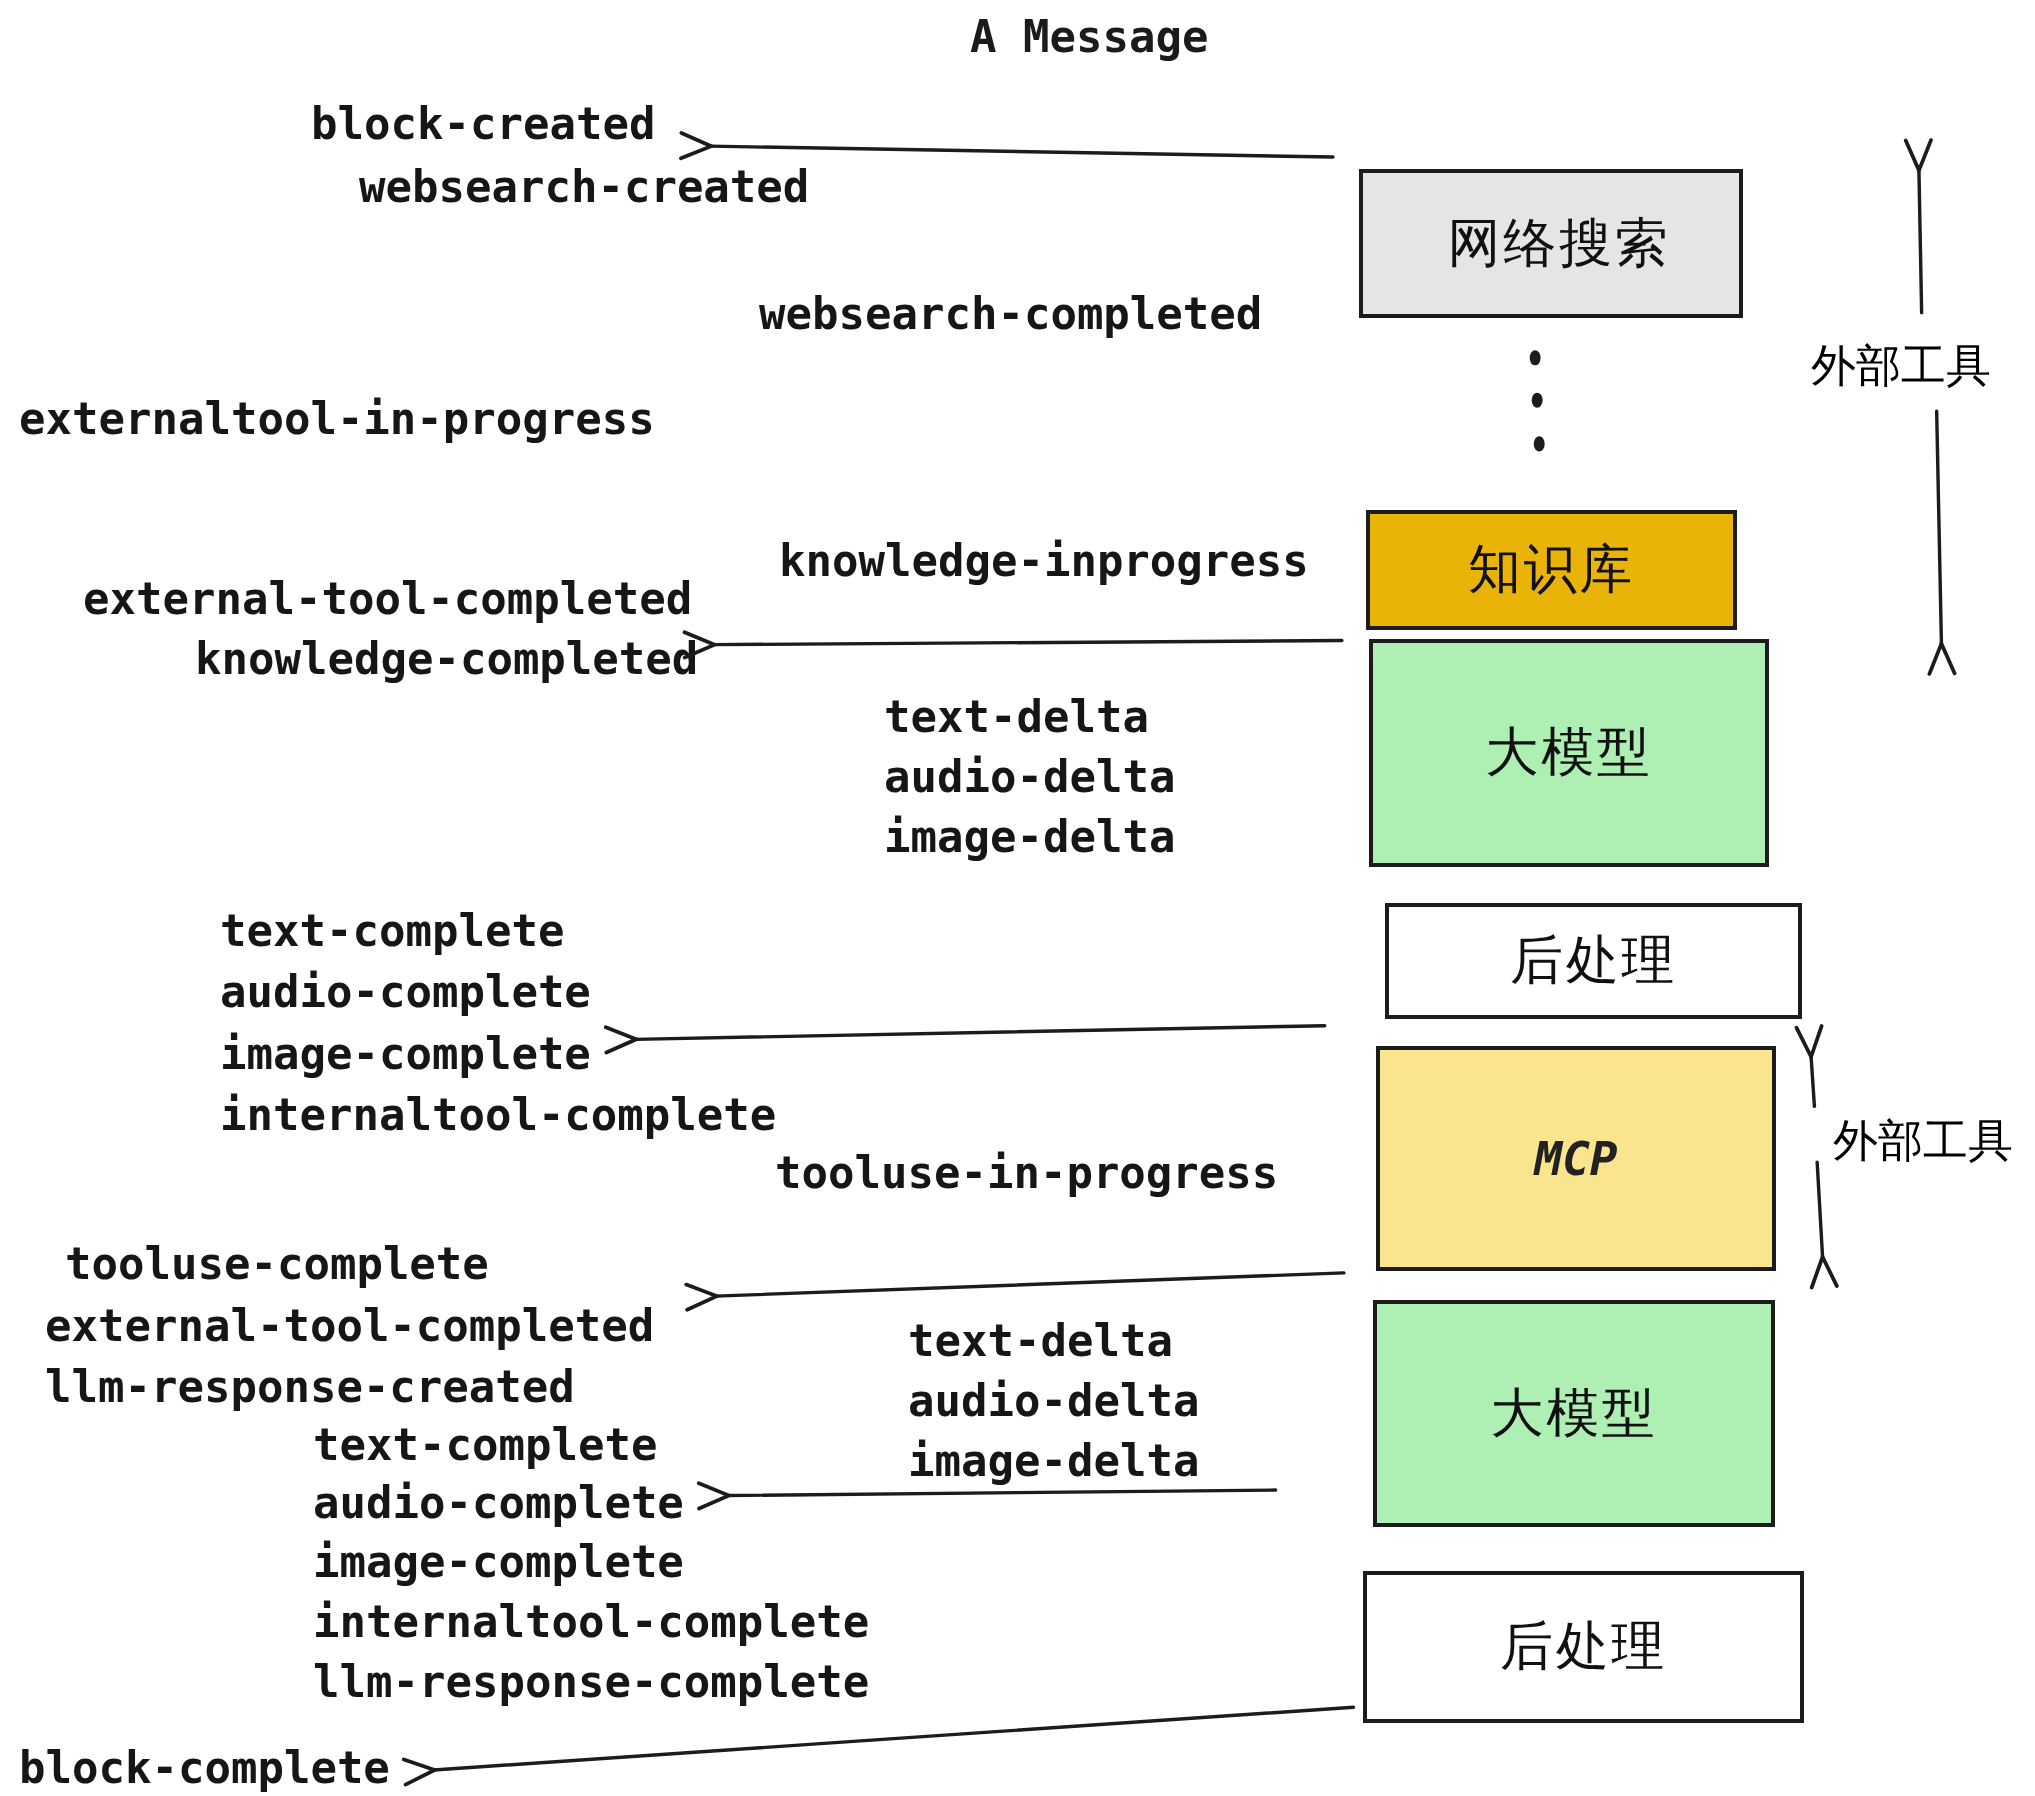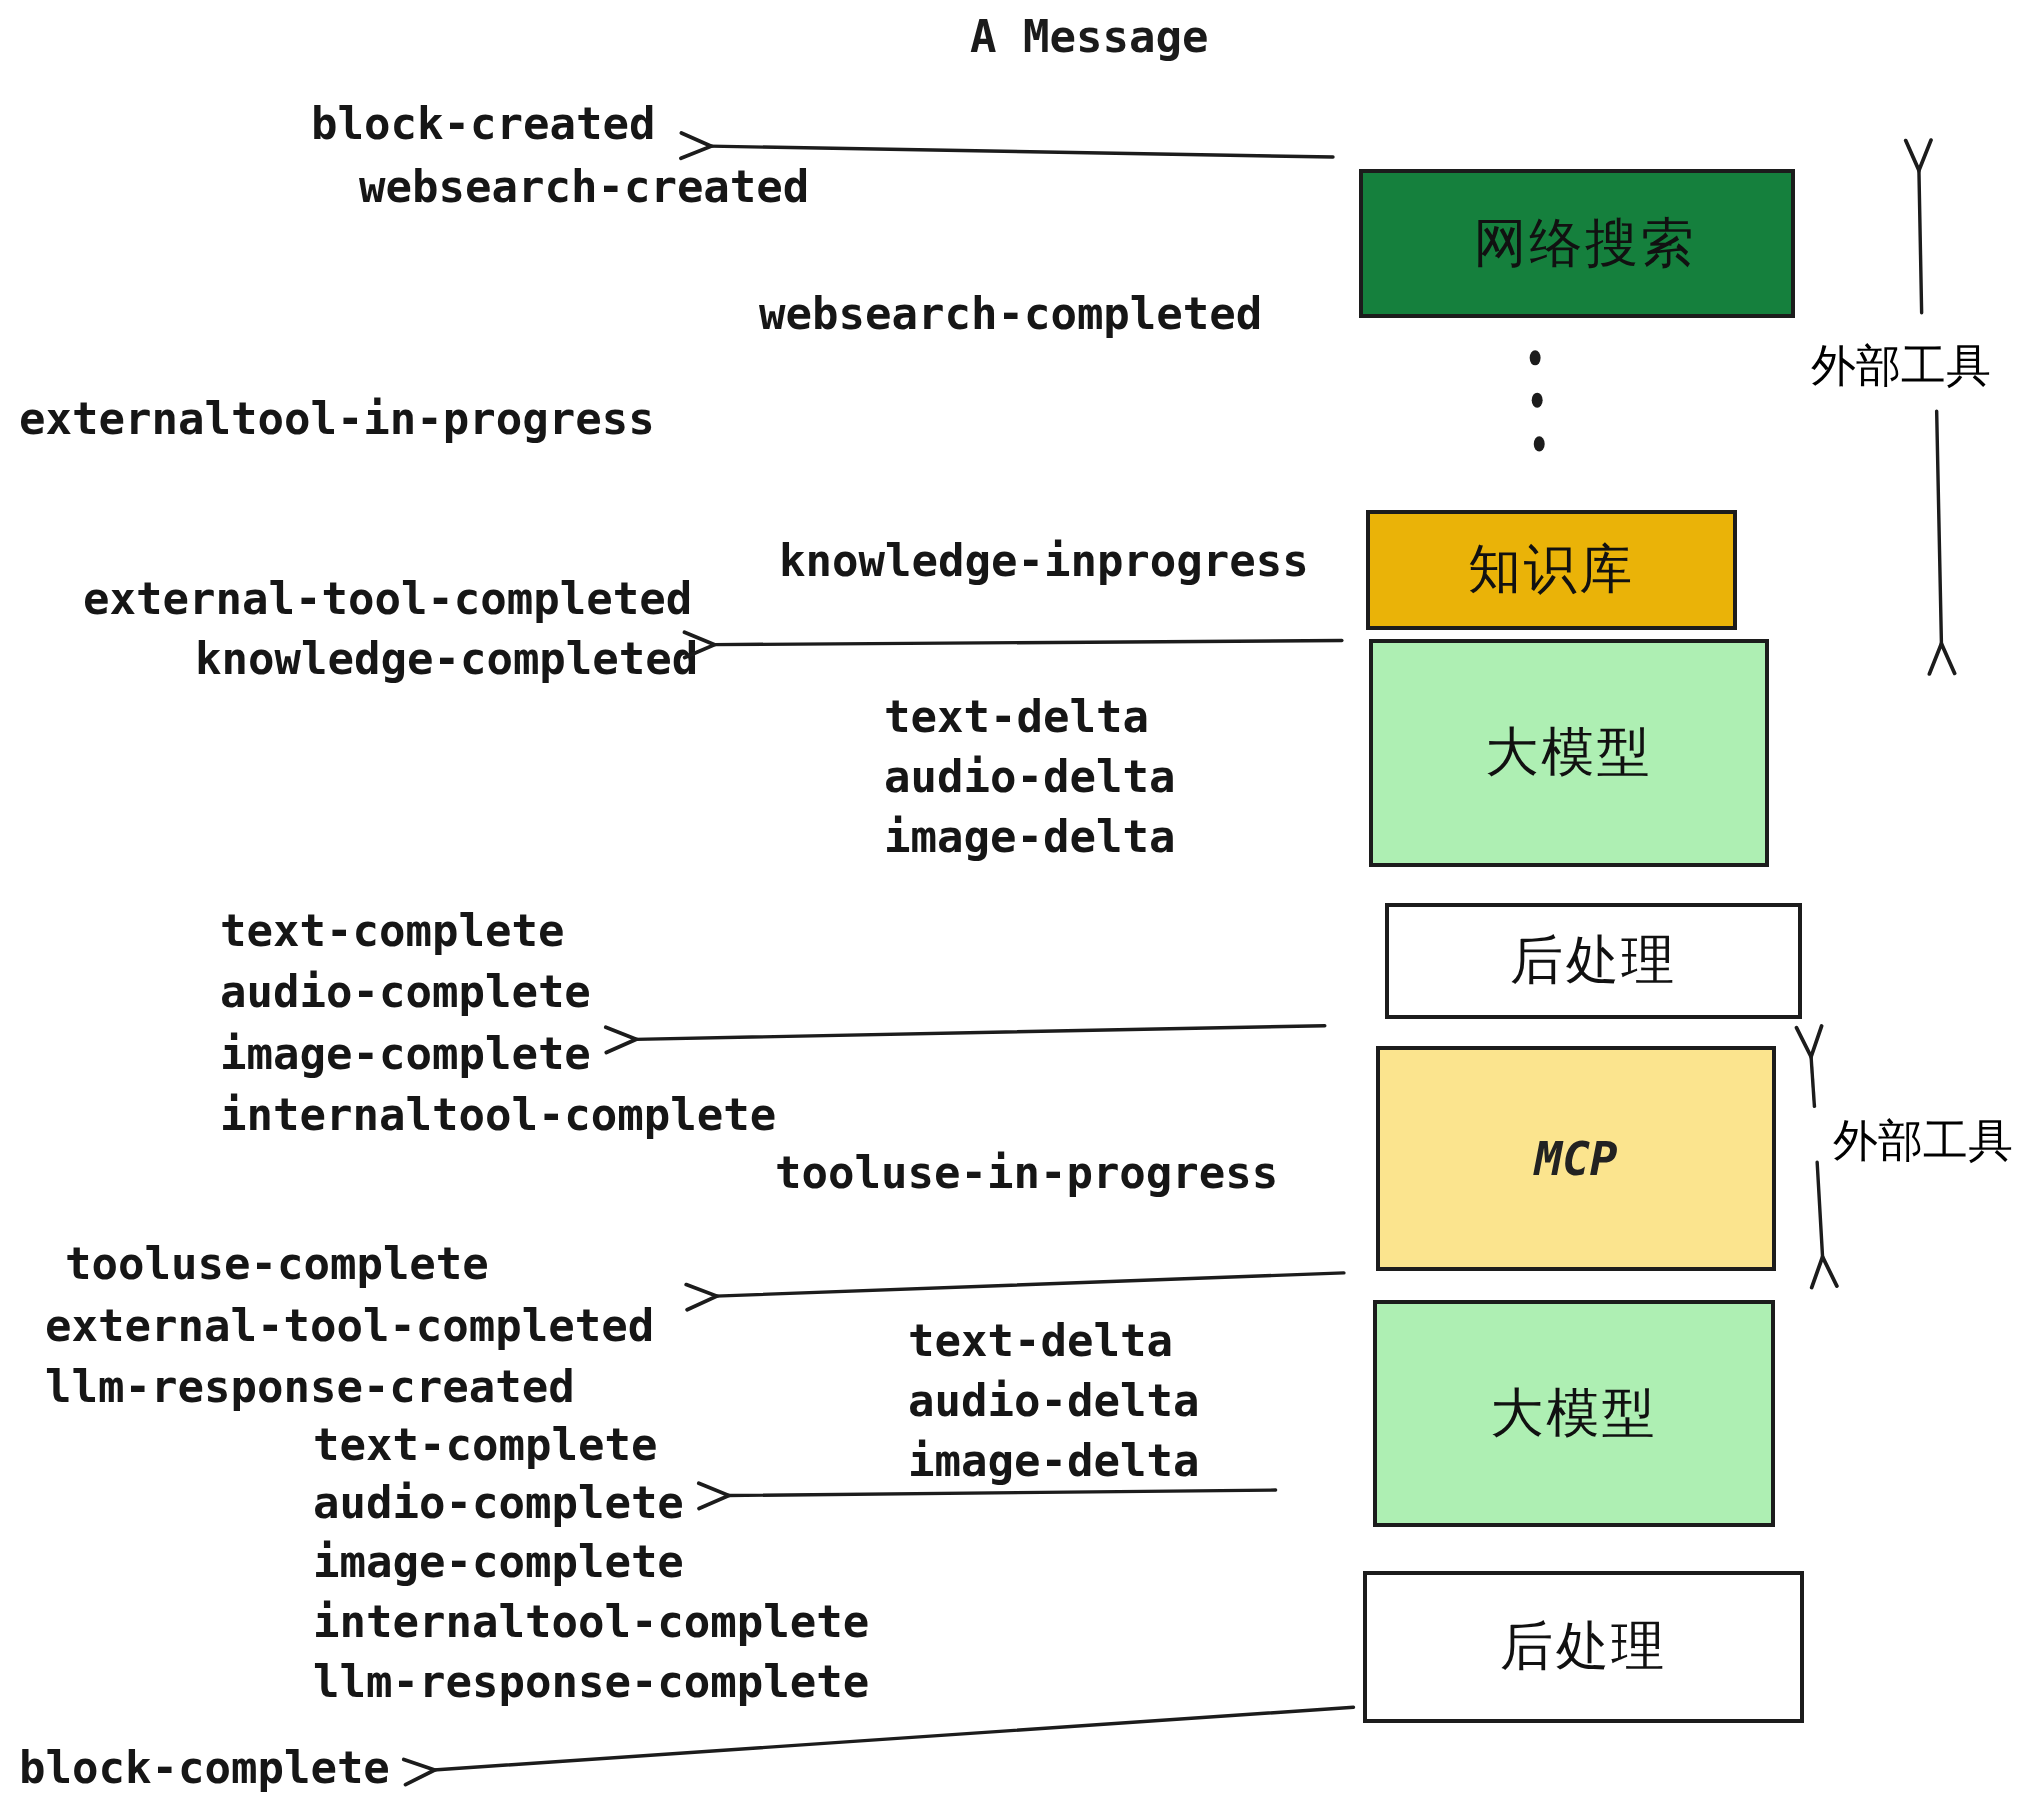--- a/index.html
+++ b/index.html
@@ -46,21 +46,21 @@
   <div class="ev" style="left:908px;top:1377px;">audio-delta</div>
   <div class="ev" style="left:908px;top:1437px;">image-delta</div>
 
   <div class="ev" style="left:313px;top:1421px;">text-complete</div>
   <div class="ev" style="left:313px;top:1479px;">audio-complete</div>
   <div class="ev" style="left:313px;top:1538px;">image-complete</div>
   <div class="ev" style="left:313px;top:1598px;">internaltool-complete</div>
   <div class="ev" style="left:313px;top:1658px;">llm-response-complete</div>
   <div class="ev" style="left:19px;top:1744px;">block-complete</div>
 
-  <div class="box" style="left: 1359px; top: 169px; width: 436px; height: 149px; background-color: #15803d; padding-left: 16px;">
+  <div class="box" style="left: 1359px; top: 169px; width: 384px; height: 149px; background-color: #e5e5e5; padding-left: 16px;">
     <span class="zh">网络搜索</span>
   </div>
   <div class="box" style="left: 1366px; top: 510px; width: 371px; height: 120px; background-color: #eab308;">
     <span class="zh">知识库</span>
   </div>
   <div class="box" style="left: 1369px; top: 639px; width: 400px; height: 228px; background-color: rgb(174, 239, 179);">
     <span class="zh">大模型</span>
   </div>
   <div class="box" style="left: 1385px; top: 903px; width: 417px; height: 116px; background-color: rgb(255, 255, 255);">
     <span class="zh">后处理</span>

